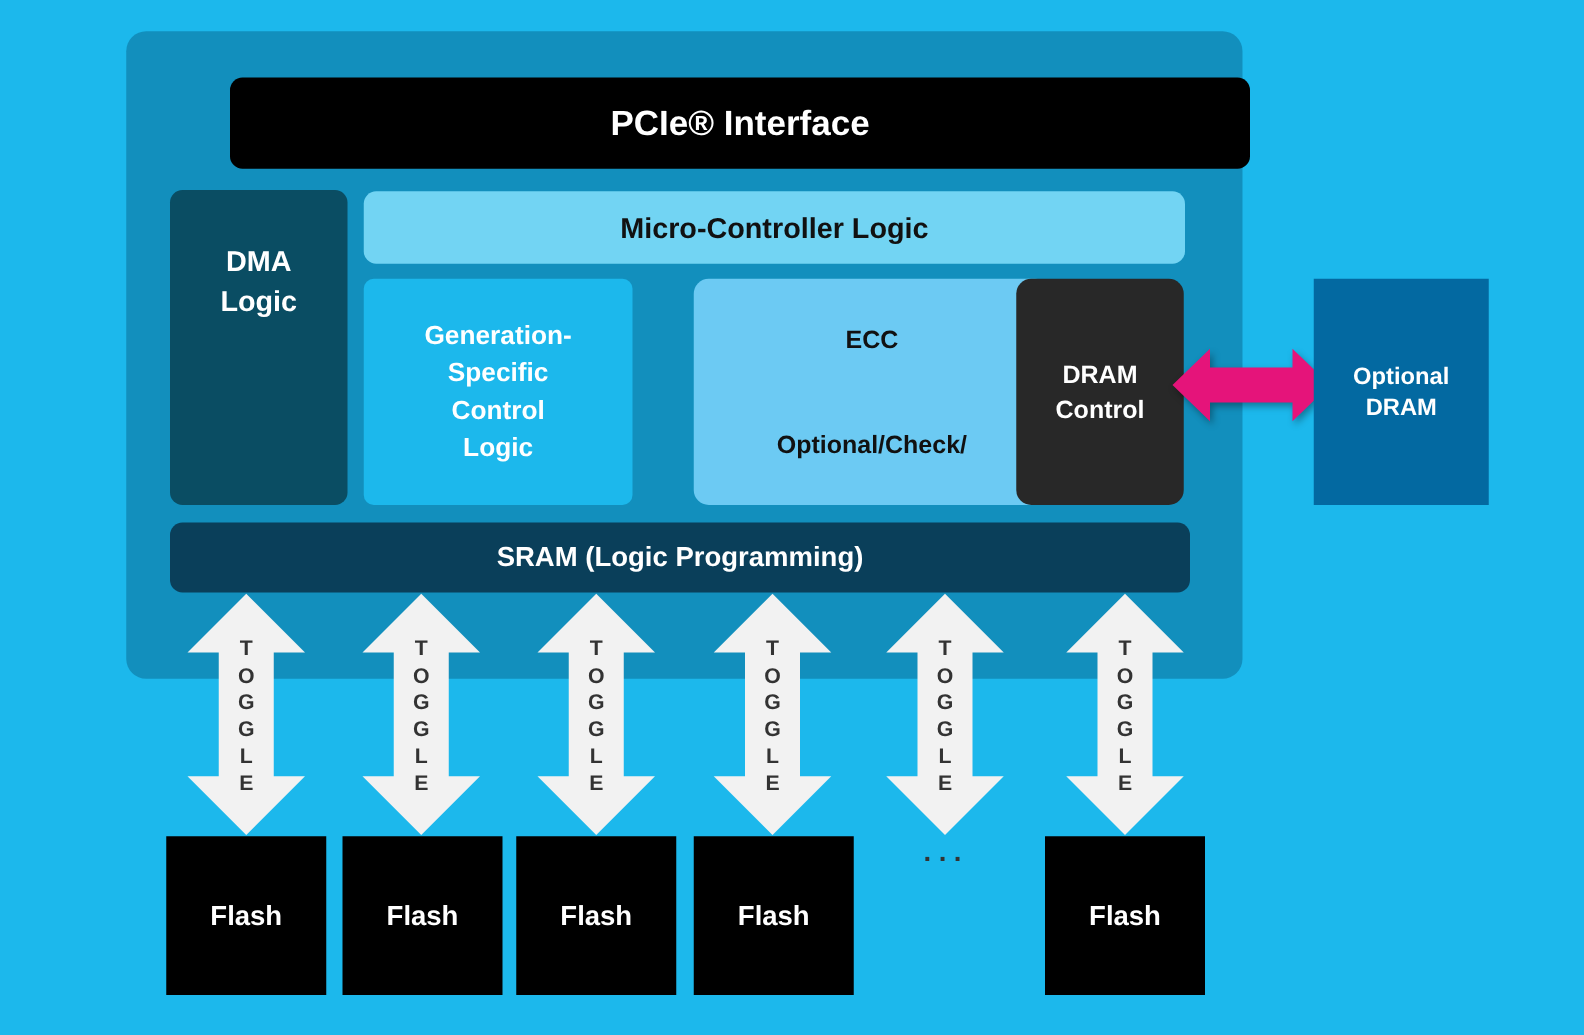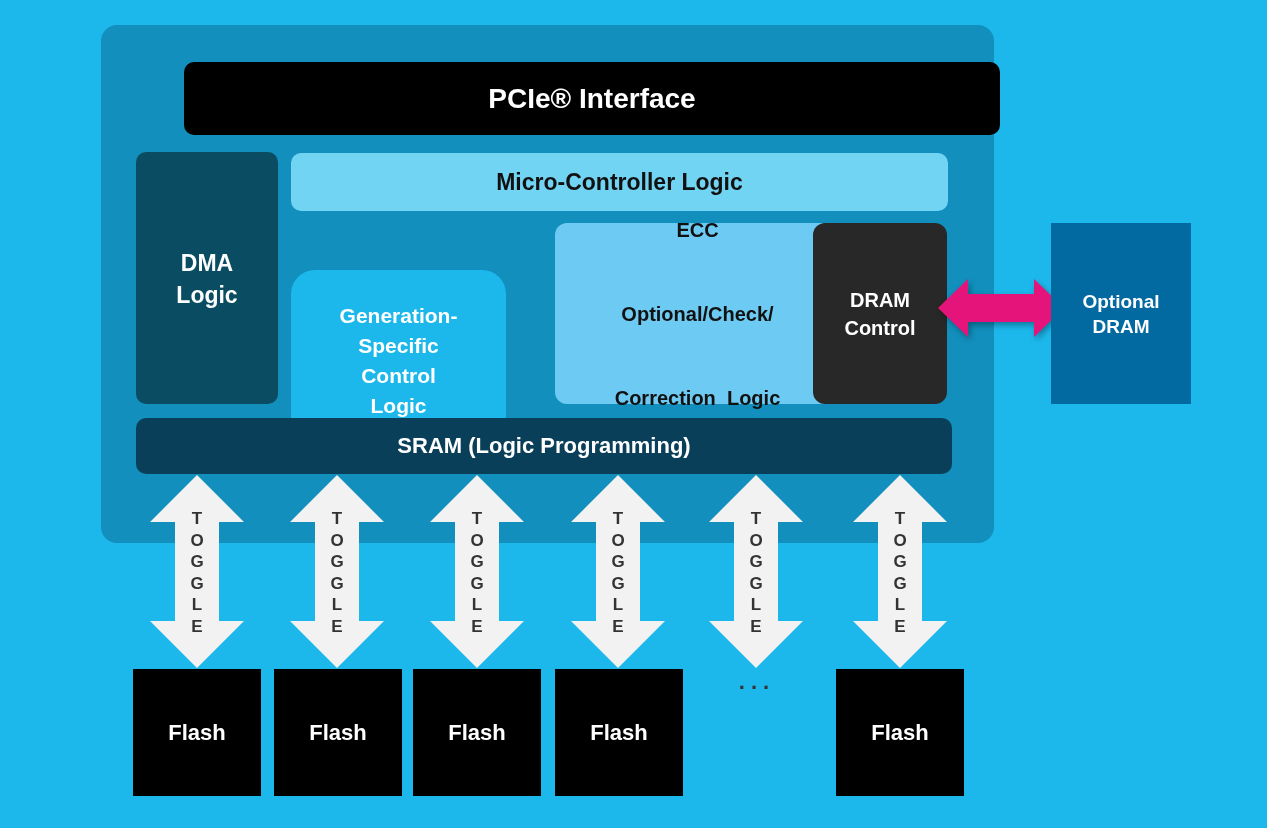--- a/index.html
+++ b/index.html
@@ -6,23 +6,23 @@
     body {
       width: 1267px; height: 828px; position: relative; overflow: hidden;
       background: #1cb8ec;
       font-family: "Liberation Sans", sans-serif;
       font-weight: bold;
     }
     .abs { position: absolute; box-sizing: border-box; }
     .center { display: flex; align-items: center; justify-content: center; text-align: center; }
     #controller { left: 101px; top: 25px; width: 893px; height: 518px; background: #128fbd; border-radius: 16px; }
     #pcie { left: 136px; top: 62px; width: 816px; height: 73px; background: #000; border-radius: 10px; color: #fff; font-size: 28px; margin-left: 48px; }
-    #dma { left: 136px; top: 152px; width: 142px; height: 252px; background: #0a4d63; border-radius: 10px; color: #fff; font-size: 23px; line-height: 32px; align-items: flex-start; padding-top: 95px; }
+    #dma { left: 136px; top: 152px; width: 142px; height: 252px; background: #0a4d63; border-radius: 10px; color: #fff; font-size: 23px; line-height: 32px; align-items: flex-start; padding-top: 41px; }
     #mcu { left: 291px; top: 153px; width: 657px; height: 58px; background: #72d4f3; border-radius: 10px; color: #111; font-size: 23px; text-align: center; }
-    #gen { left: 291px; top: 223px; width: 215px; height: 181px; background: #1cb8ec; border-radius: 24px; color: #fff; font-size: 21px; line-height: 30px; margin-top: 47px; }
+    #gen { left: 291px; top: 223px; width: 215px; height: 181px; background: #1cb8ec; border-radius: 8px; color: #fff; font-size: 21px; line-height: 30px; }
     #ecc { left: 518px; top: 223px; width: 285px; height: 181px; background: #6ccaf3; border-radius: 12px; color: #111; font-size: 20px; line-height: 28px; margin-left: 37px; }
     #dramctl { left: 813px; top: 223px; width: 134px; height: 181px; background: #282828; border-radius: 12px; color: #fff; font-size: 20px; line-height: 28px; }
     #sram { left: 136px; top: 418px; width: 816px; height: 56px; background: #0a3f5a; border-radius: 10px; color: #fff; font-size: 22px; }
     #optdram { left: 1051px; top: 223px; width: 140px; height: 181px; background: #0369a1; color: #fff; font-size: 19px; line-height: 25px; }
     .flash { top: 669px; width: 128px; height: 127px; background: #000; color: #fff; font-size: 22px; }
     #dots { left: 730px; top: 672px; width: 54px; height: 20px; color: #333; font-size: 22px; letter-spacing: 6px; }
     svg.arrow { position: absolute; overflow: visible; }
     .toggle-letters { position: absolute; width: 20px; color: #333; font-size: 17px; line-height: 21.5px; text-align: center; }
   </style>
 </head>
@@ -51,21 +51,20 @@
     <div>Specific</div>
     <div>Control</div>
     <div>Logic</div>
   </div>
 </div>
 
 <div class="abs center" id="ecc">
   <div style="white-space: pre;">
     <div>ECC</div>
     <div>Optional/Check/</div>
-    <div>Correction  Logic</div>
   </div>
 </div>
 
 <div class="abs center" id="dramctl">
   <div>
     <div>DRAM</div>
     <div>Control</div>
   </div>
 </div>
 

